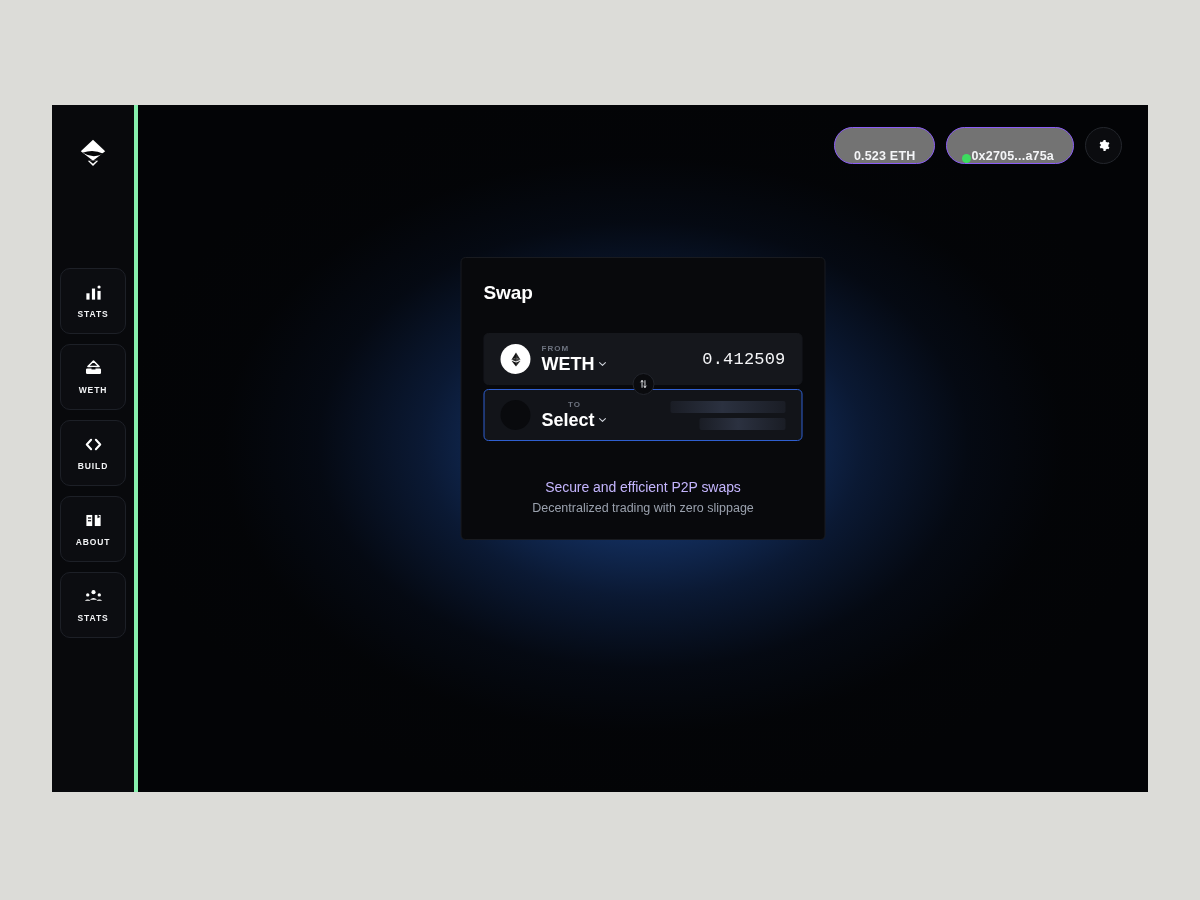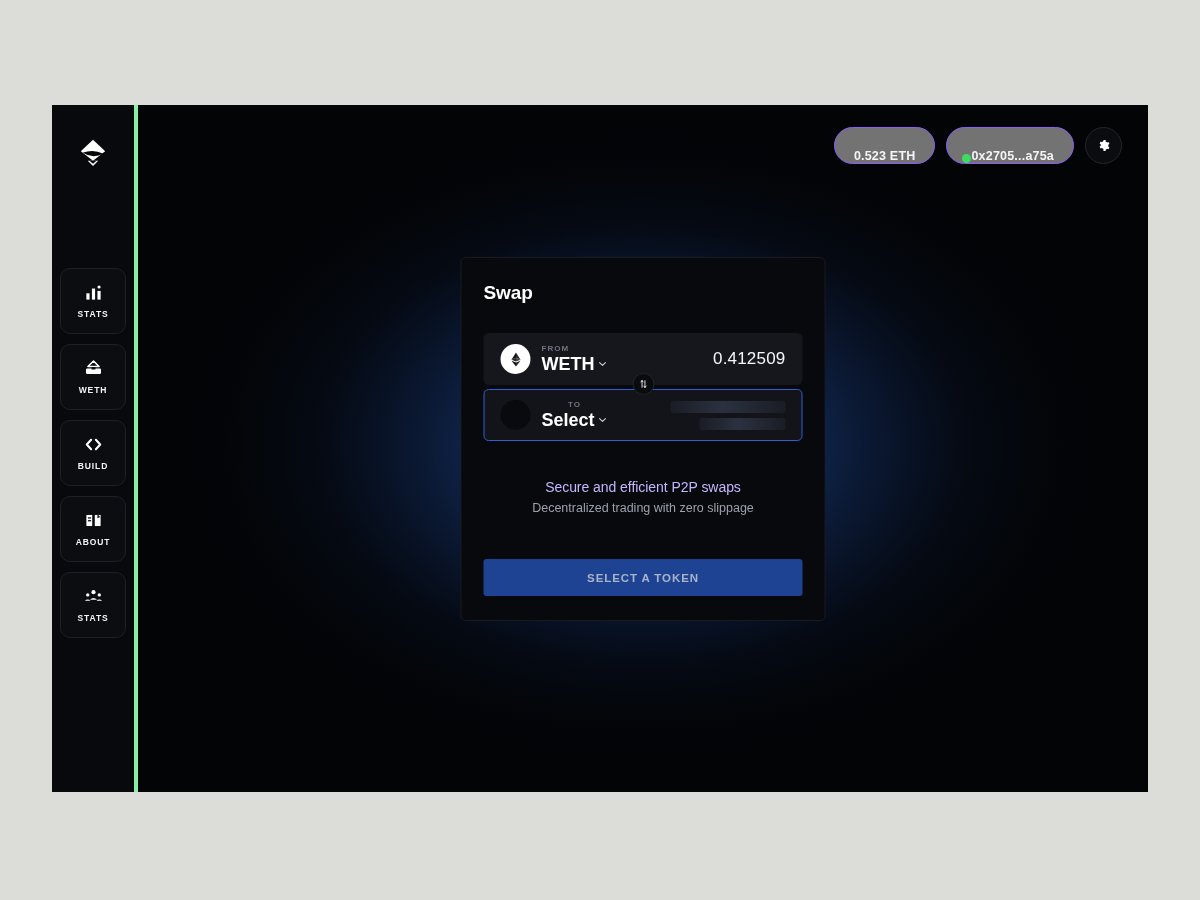--- a/index.html
+++ b/index.html
@@ -206,21 +206,21 @@
     font-weight: bold;
     color: #ffffff;
     display: flex;
     align-items: center;
     gap: 3px;
   }
   .chev { width: 10px; height: 10px; color: #cfd3da; }
 
   .amount {
     margin-left: auto;
-    font-family: Liberation Sans, sans-serif;
+    font-family: Liberation Mono, monospace;
     font-size: 17px;
     color: #f5f6f8;
     letter-spacing: 0.2px;
   }
 
   .skeletons { margin-left: auto; display: flex; flex-direction: column; align-items: flex-end; gap: 5px; }
   .skel {
     height: 12px;
     border-radius: 2px;
     background: linear-gradient(90deg, #1a1d25 0%, #2b3140 45%, #1a1d25 100%);
@@ -409,17 +409,16 @@
           <div class="skel narrow"></div>
         </div>
       </div>
 
       
       <div id="tagline">
         <div id="tagline-main">Secure and efficient P2P swaps</div>
         <div id="tagline-sub">Decentralized trading with zero slippage</div>
       </div>
 
-      <button id="primary-action">SELECT A TOKEN</button>
 
     </section>
   </main>
 </div>
 
 </body></html>

